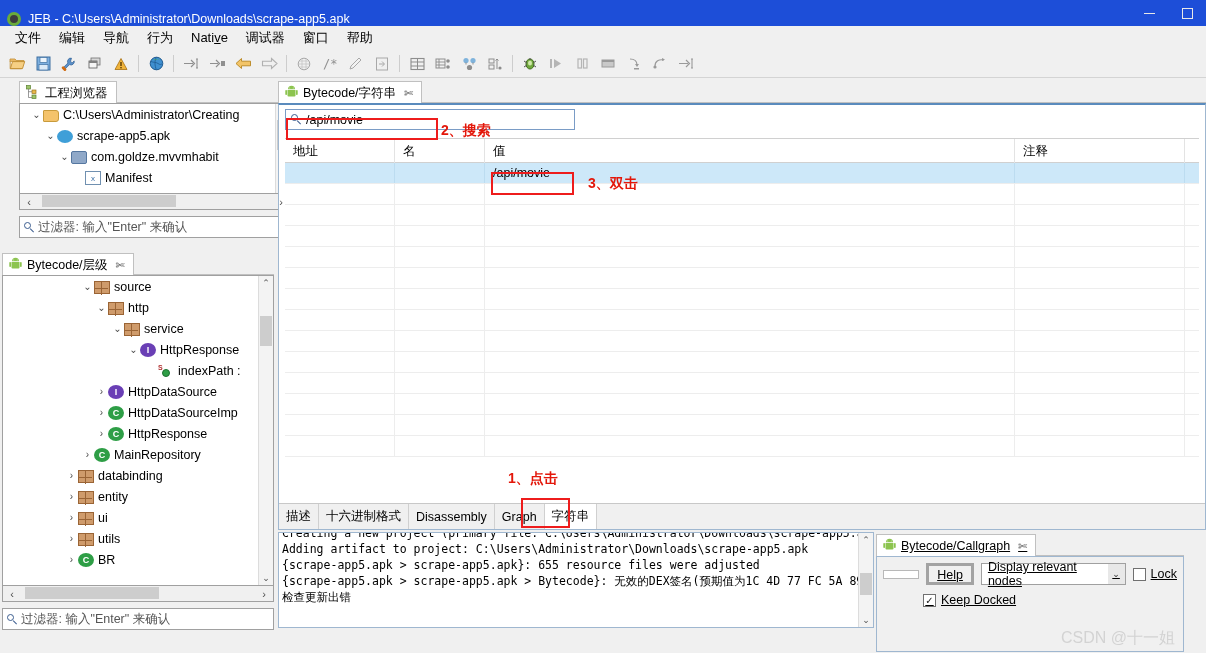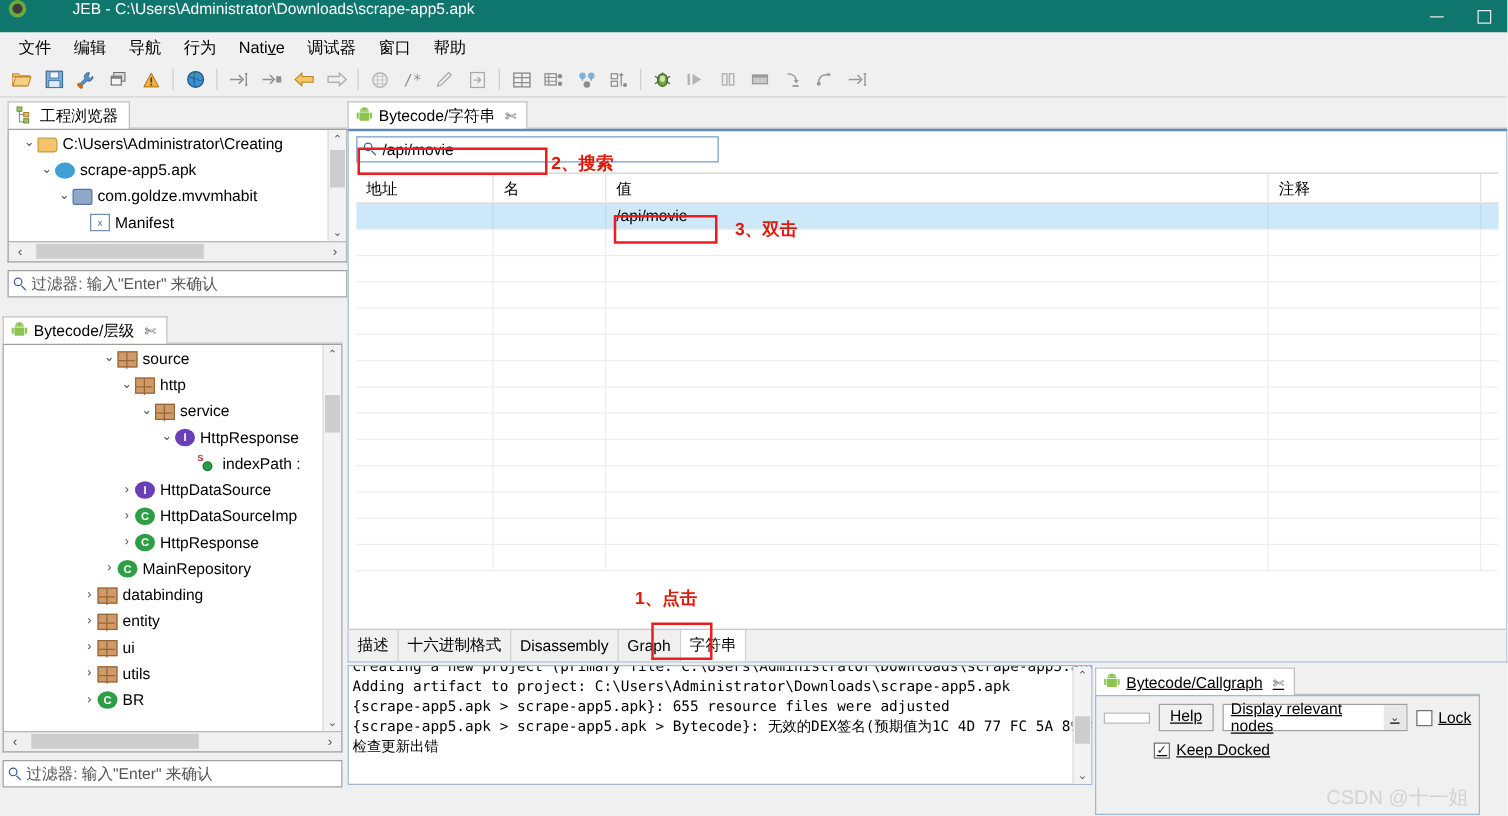--- a/index.html
+++ b/index.html
@@ -9,24 +9,23 @@
     font-family:"Liberation Sans","DejaVu Sans",sans-serif;
     font-size:12px;
     background:#f0f0f0;
     overflow:hidden;
     position:relative;
     color:#000;
   }
 
   
   #titlebar{
-    height:26px; background:#0f766e; color:#ffffff;
-    display:flex; align-items:flex-start; padding-left:7px;
+    height:26px; background:#1d4ed8; color:#ffffff;
+    display:flex; align-items:flex-end; padding-left:7px;
     font-size:12.5px;
-    gap:30px;
   }
   #titlebar .app-icon{
     width:14px;height:14px;border-radius:50%;
     border:3px solid #6aab3a; background:#3c3c3c;
     margin-right:7px; flex:0 0 auto;
   }
   #titlebar .title-text{ white-space:nowrap; }
   .win-btns{ margin-left:auto; display:flex; height:26px; }
   .win-btn{ width:38px; height:26px; display:flex; align-items:center; justify-content:center; }
   .win-btn .min{ width:11px; height:1px; background:#e8e8e8; display:block; }
@@ -132,21 +131,21 @@
   .bottom-tabs{ height:26px; background:#f0f0f0; display:flex; align-items:center; border-top:1px solid #c8c8c8; }
   .btab{ height:25px; display:flex; align-items:center; padding:0 7px; font-size:12.5px; border-right:1px solid #d0d0d0; }
 
   
   .console-text{
     font-family:"DejaVu Sans Mono","Liberation Mono",monospace;
     font-size:11.5px; line-height:16px; white-space:nowrap; padding:0 3px;
   }
 
   .btn{
-    background:#f0f0f0; border:1px solid #a3a3a3; font-size:12.5px;
+    background:#f0f0f0; border:3px solid #a3a3a3; font-size:12.5px;
     padding:2px 8px; height:22px;
   }
   .combo{
     background:#fff; border:1px solid #a0a0a0; height:22px;
     display:flex; align-items:center; font-size:12.5px; padding-left:6px;
   }
   .combo .arrowbox{
     margin-left:auto; width:18px; height:20px; background:#e8e8e8;
     display:flex; align-items:center; justify-content:center; font-size:9px; color:#303030;
   }
@@ -351,21 +350,21 @@
   <div class="tb-item">
     <svg width="17" height="13" viewBox="0 0 17 13">
         <path d="M1 6.5h9M8 3l3.5 3.5L8 10" stroke="#9a9a9a" fill="none" stroke-width="1.2"></path>
         <path d="M14 2v9M13 2h2M13 11h2" stroke="#9a9a9a" fill="none" stroke-width="1.1"></path>
       </svg>
   </div>
 </div>
 
 <div id="workspace">
 
-  <div style="position:absolute;left:6px;top:0;width:272px;height:162px;">
+  <div style="position:absolute;left:19px;top:0;width:272px;height:162px;">
     <div class="panel-tabs">
       <div class="panel-tab">
         <span>
           <svg width="14" height="14" viewBox="0 0 14 14">
               <rect x="0.5" y="0.5" width="4" height="3.5" fill="#9dc46a" stroke="#5c8030" stroke-width="0.7"></rect>
               <rect x="6" y="5" width="4" height="3.5" fill="#e8b84a" stroke="#9a7520" stroke-width="0.7"></rect>
               <rect x="6" y="10" width="4" height="3.5" fill="#9dc46a" stroke="#5c8030" stroke-width="0.7"></rect>
               <path d="M2.5 4v8.5h3.5M2.5 6.7h3.5" stroke="#707070" fill="none" stroke-width="0.7"></path>
             </svg>
         </span>

